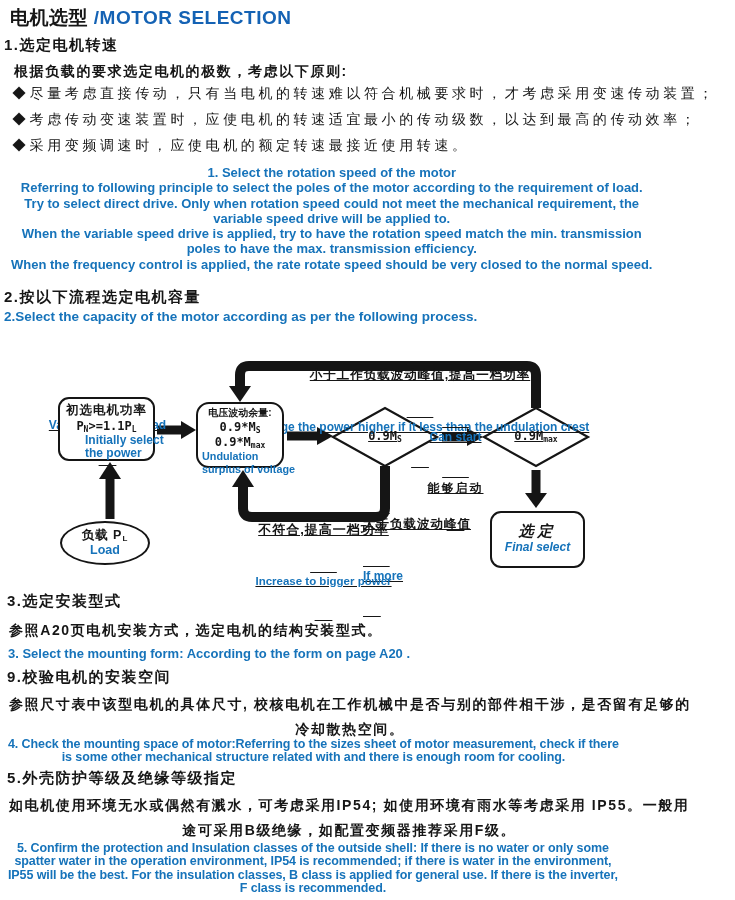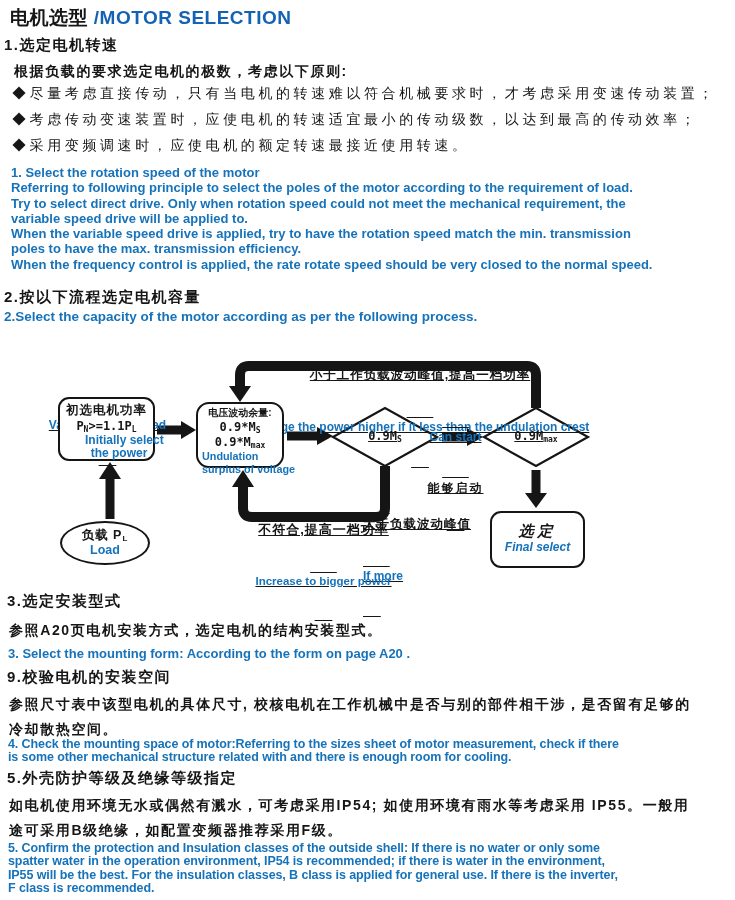--- a/index.html
+++ b/index.html
@@ -1,18 +1,18 @@
 <!DOCTYPE html>
 <html><head>
 <meta charset="utf-8">
 <style>
   html,body{margin:0;padding:0;background:#e8e8e8;}
   .page{position:relative;width:735px;height:900px;background:#ffffff;overflow:hidden;
         font-family:"Liberation Sans",sans-serif;color:#161616;}
-  .abs{position:absolute;}
+  .abs{position:absolute;text-align:center;}
   .title{font-size:19px;font-weight:bold;letter-spacing:0.5px;white-space:pre;}
   .title .en{color:#1462b4;}
   .zh-head{font-size:15px;font-weight:bold;letter-spacing:1.5px;white-space:pre;}
   .zh-body{font-size:14px;font-weight:600;letter-spacing:1.6px;white-space:pre;line-height:25px;}
   .zh-bullet{font-size:14px;font-weight:400;letter-spacing:3.6px;white-space:pre;}
   .en-para{color:#1673ba;font-size:13px;font-weight:bold;white-space:pre;line-height:15.3px;}
   .en-para.tight{font-size:12.5px;line-height:13.3px;letter-spacing:-0.1px;}
   .en-line{color:#1673ba;font-size:13.5px;font-weight:bold;white-space:pre;}
   
   .flow{position:absolute;left:0;top:330px;width:735px;height:250px;}
@@ -86,21 +86,21 @@
       <span class="en">Change the power higher if it less than the undulation crest</span>
     </div>
 
     <div class="lbl" style="left:40px;top:52px;width:135px;text-align:center;">
       <span class="en">Value of normal load</span>
     </div>
 
     <div class="node" style="left:58px;top:67px;width:97px;height:64px;padding-top:3px;">
       <div class="fc-zh">初选电机功率</div>
       <div class="frm"><span>P</span><span class="sub">N</span><span>&gt;=1.1P</span><span class="sub">L</span></div>
-      <div class="fc-en" style="text-align:center;padding-left:25px;font-size:12px;">Initially select
+      <div class="fc-en" style="text-align:left;padding-left:25px;font-size:12px;">Initially select
 the power</div>
     </div>
 
     <div class="node" style="left:196px;top:72px;width:88px;height:66px;padding-top:2px;border-radius:13px;">
       <div class="fc-zh" style="font-size:10px;letter-spacing:0;">电压波动余量:</div>
       <div class="frm"><span>0.9*M</span><span class="sub">S</span></div>
       <div class="frm"><span>0.9*M</span><span class="sub">max</span></div>
       <div class="fc-en" style="text-align:left;padding-left:4px;font-size:10.8px;">Undulation
 surplus of voltage</div>
     </div>

